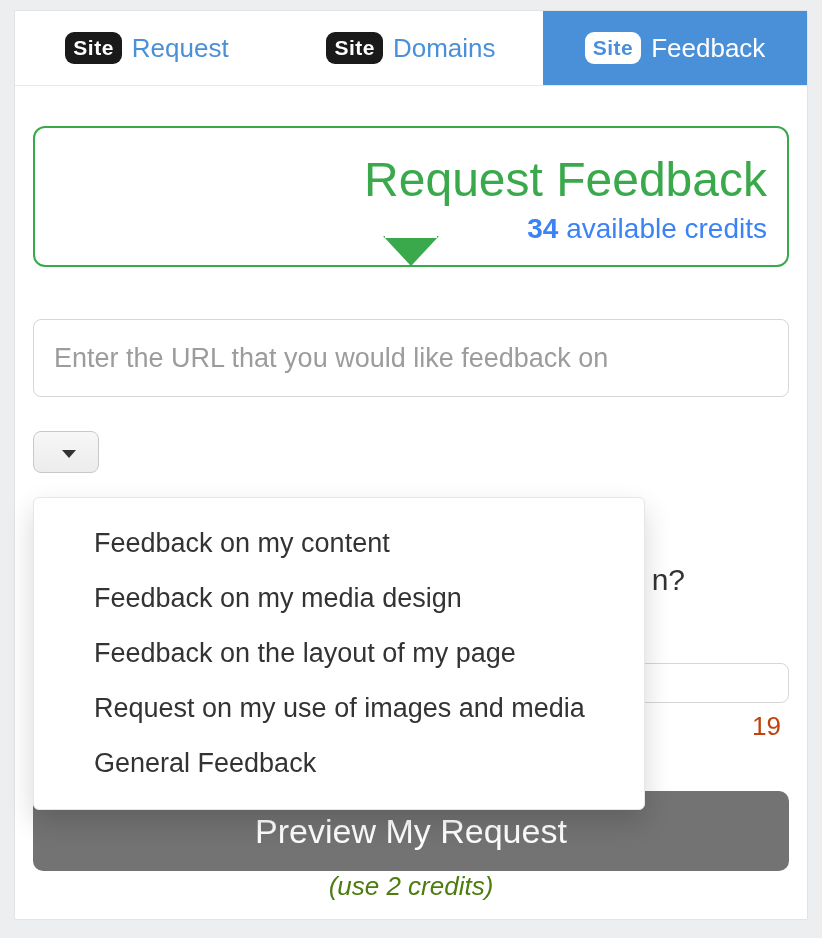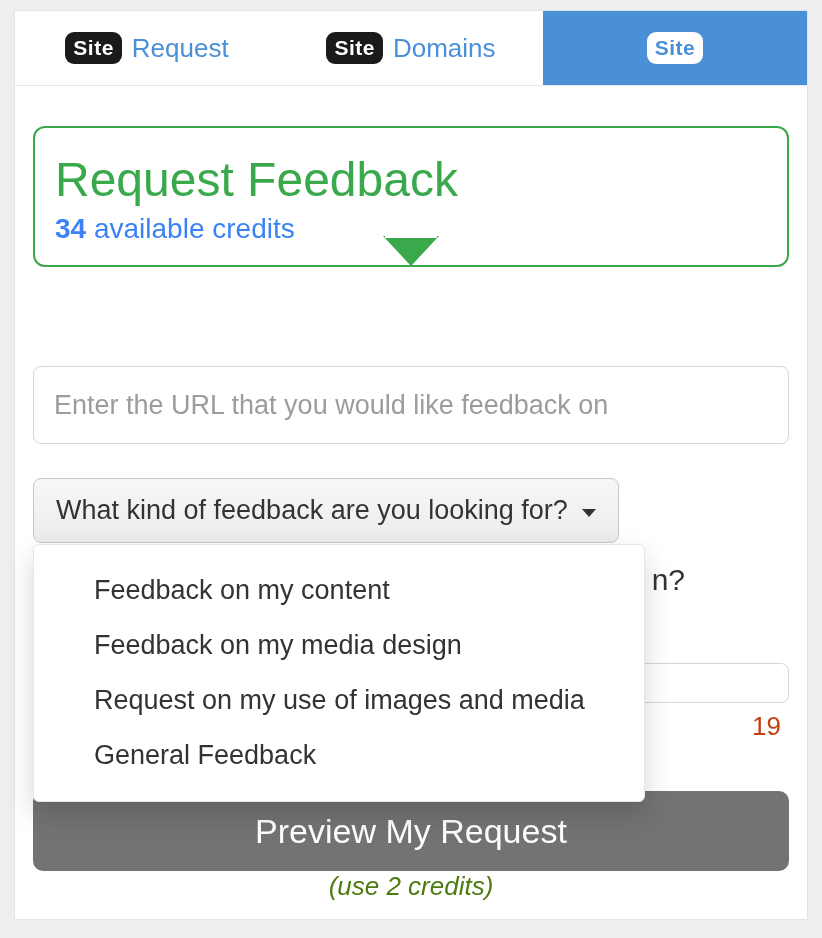--- a/index.html
+++ b/index.html
@@ -64,23 +64,23 @@
 
   .content {
     padding: 40px 18px 0 18px;
   }
 
   
   .rf-panel {
     border: 2px solid #3aa94c;
     border-radius: 12px;
     padding: 24px 20px 20px 20px;
-    text-align: left;
-    position: relative;
-    margin-bottom: 99px;
+    text-align: right;
+    position: relative;
+    margin-bottom: 52px;
   }
   .rf-title {
     color: #3aa94c;
     font-size: 48px;
     font-weight: 400;
     line-height: 1.15;
   }
   .rf-sub {
     color: #3b82f6;
     font-size: 28px;
@@ -226,20 +226,21 @@
       <div class="tab">
         <span class="site-badge dark">Site</span>
         <span>Request</span>
       </div>
       <div class="tab">
         <span class="site-badge dark">Site</span>
         <span>Domains</span>
       </div>
       <div class="tab active">
         <span class="site-badge light">Site</span>
+        <span>Feedback</span>
       </div>
     </div>
 
     <div class="content">
 
       <div class="rf-panel">
         <div class="rf-title">Request Feedback</div>
         <div class="rf-sub">
           <b>34</b>
           <span>available credits</span>
@@ -250,26 +251,26 @@
             <polygon points="4,0 52,0 28,26.5" fill="#3aa94c"></polygon>
             <polygon points="2,0 54,0 54,2 2,2" fill="#ffffff"></polygon>
           </svg>
         </div>
       </div>
 
       <input type="text" class="url-input" placeholder="Enter the URL that you would like feedback on" style="">
 
       <div class="dropdown">
         <button class="dropdown-toggle">
-          <span>What kind of feedback are you looking for?</span>
           <span class="caret"></span>
         </button>
         <div class="dropdown-menu">
           <div class="dropdown-item">Feedback on my content</div>
           <div class="dropdown-item">Feedback on my media design</div>
+          <div class="dropdown-item">Feedback on the layout of my page</div>
           <div class="dropdown-item">Request on my use of images and media</div>
           <div class="dropdown-item">General Feedback</div>
         </div>
       </div>
 
     </div>
 
     <div class="behind">
       <div class="question-mark">n?</div>
       <div class="thin-field"></div>

